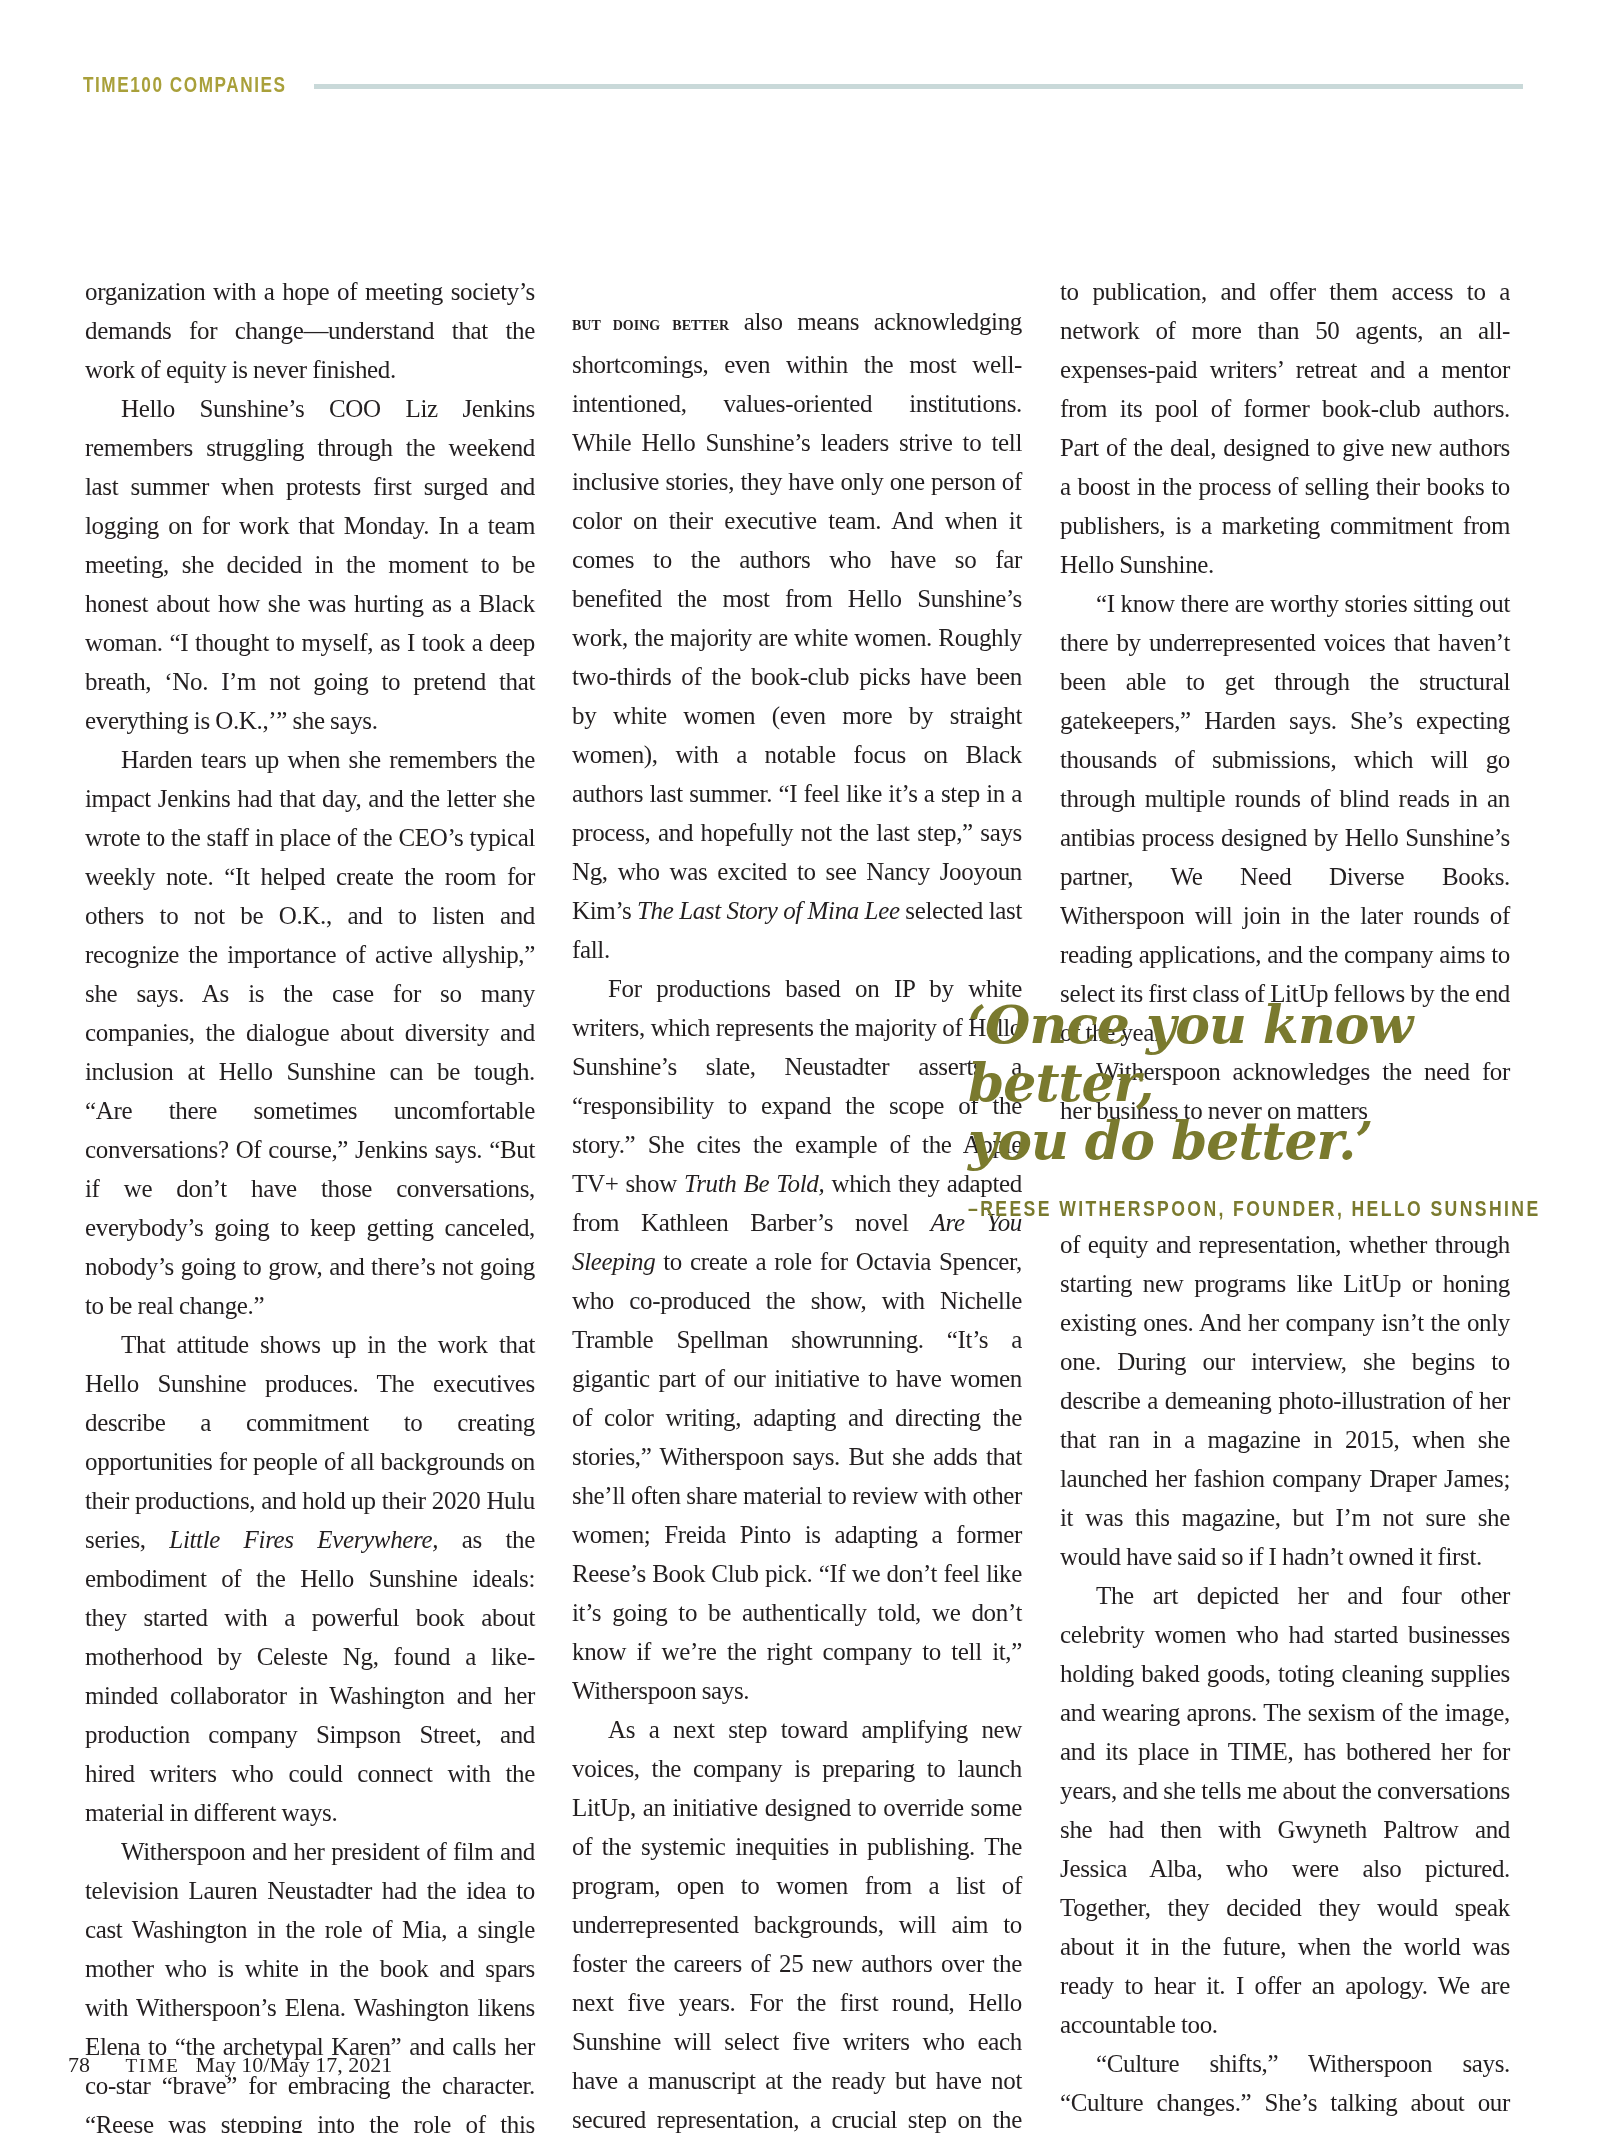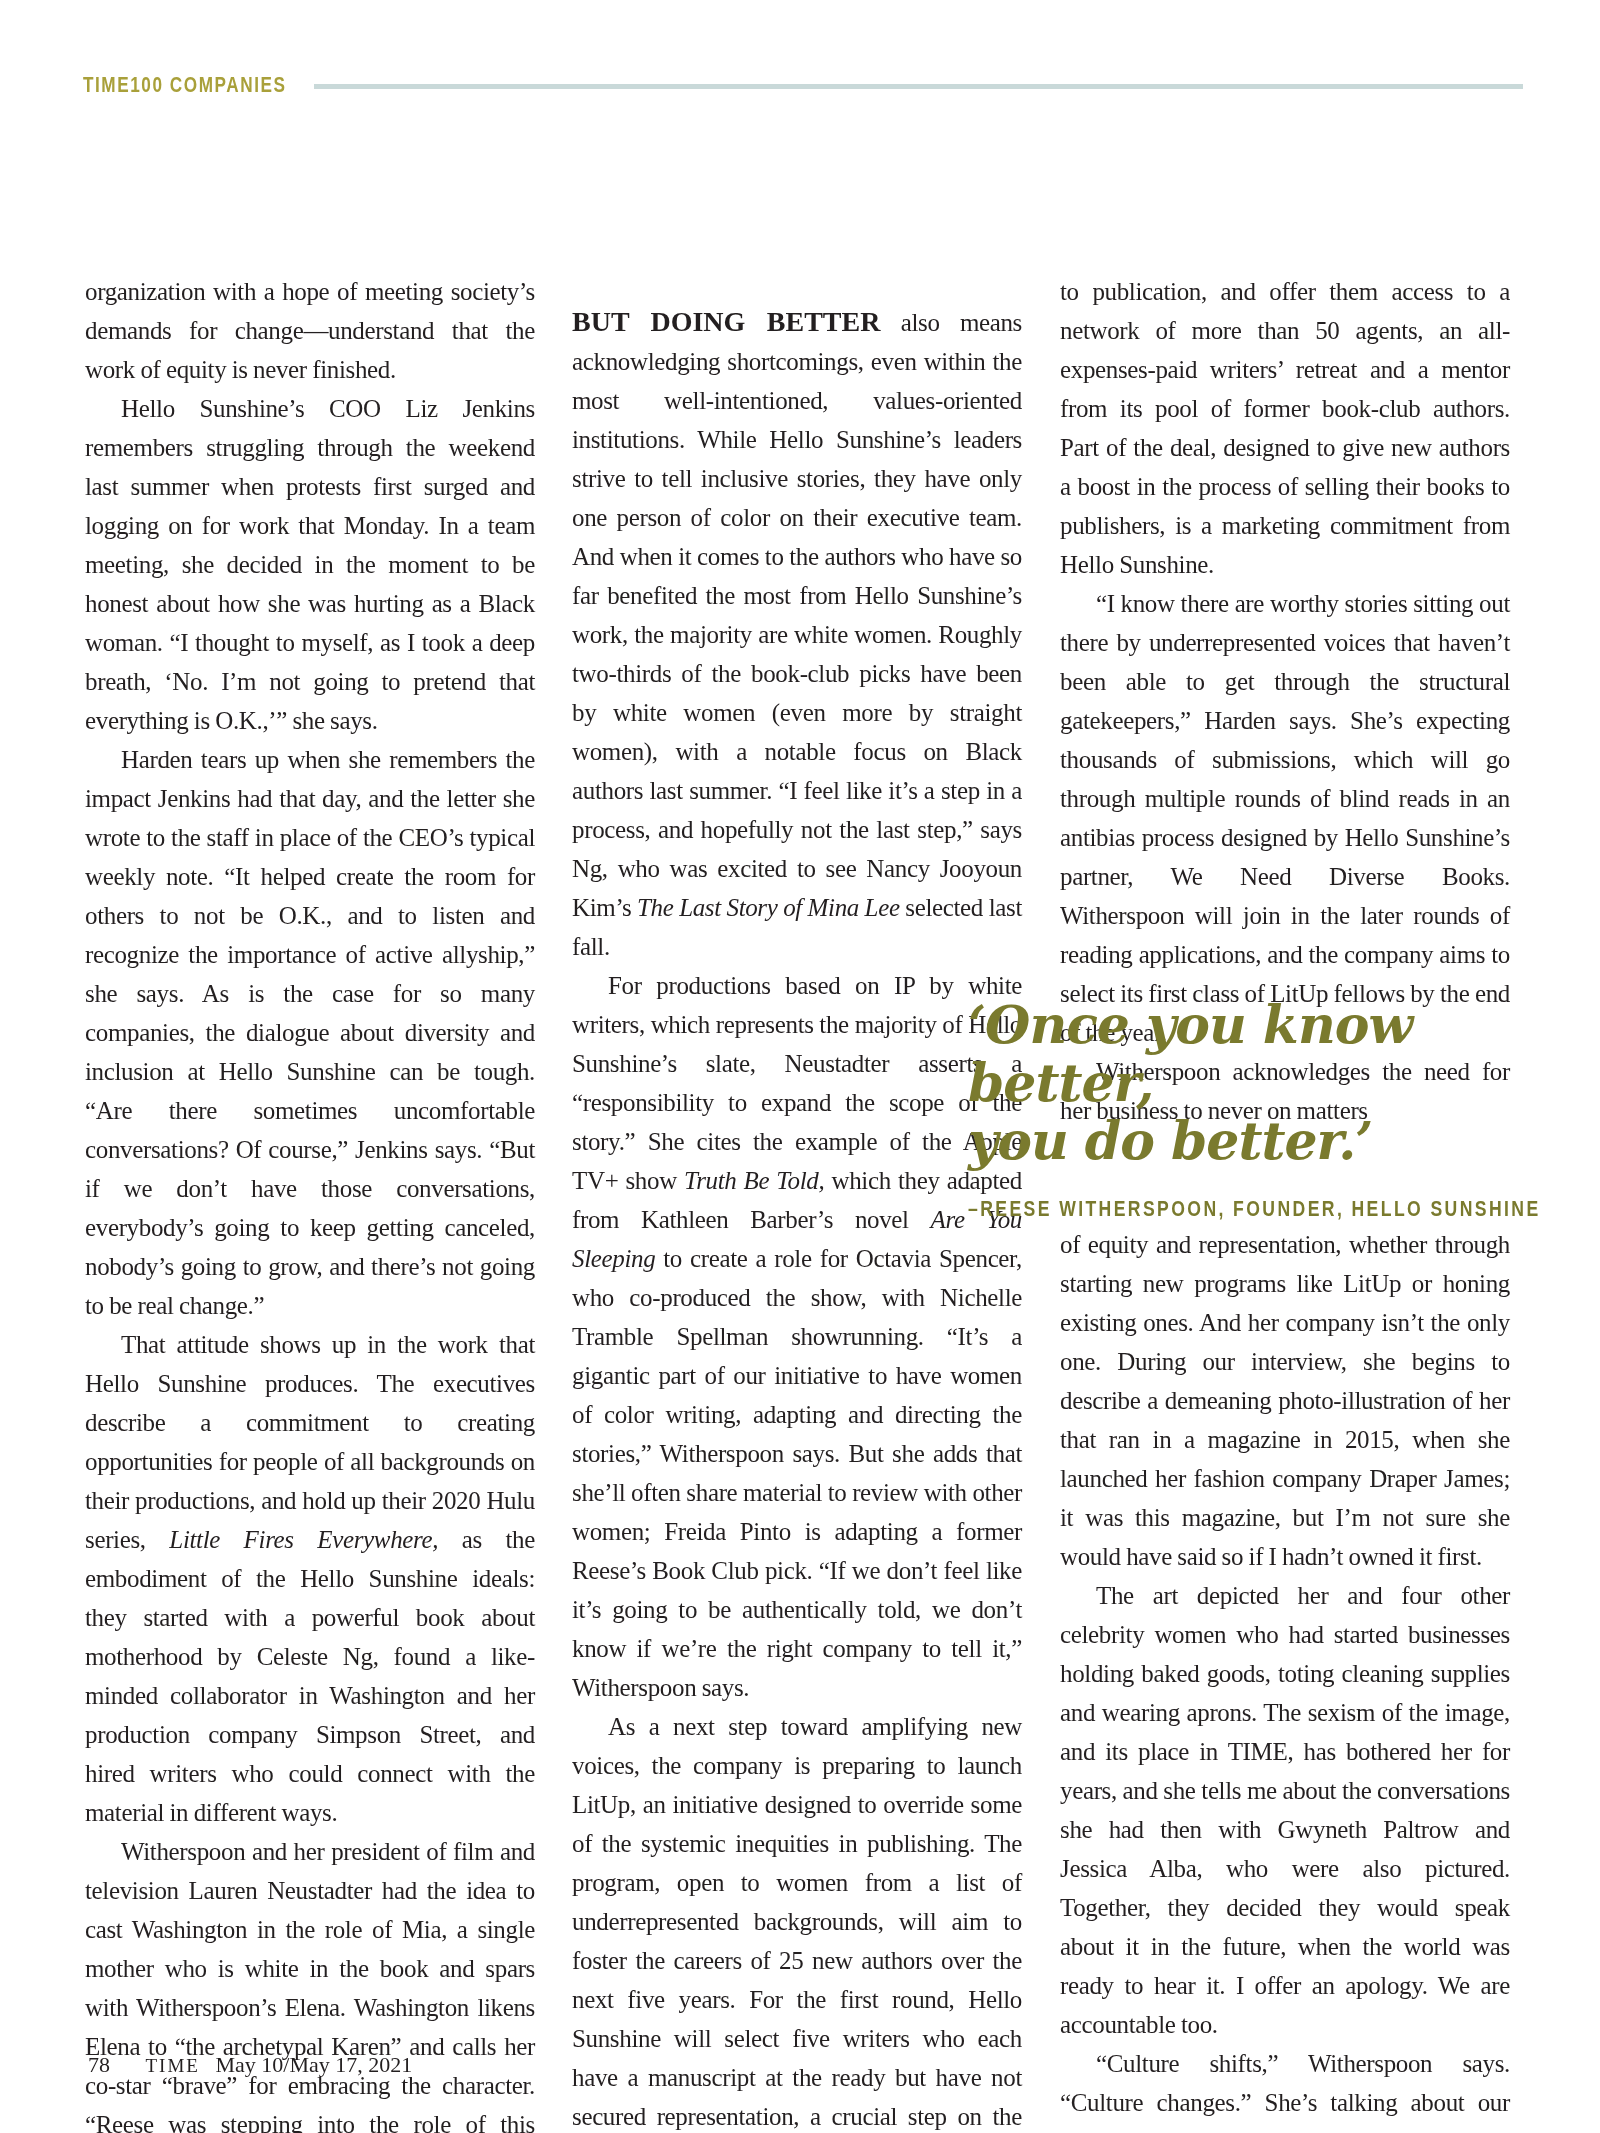--- a/index.html
+++ b/index.html
@@ -11,28 +11,28 @@
   .rule { position: absolute; left: 314px; right: 77px; top: 84px; height: 5px; background: #c9d9d9; }
   .col { position: absolute; top: 272px; font-size: 22.4px; line-height: 39px; text-align: justify;
          hyphens: manual; letter-spacing: -0.35px; word-spacing: -0.5px; font-family: "Liberation Serif", serif; font-size: 25px; }
   .col p { margin: 0; text-indent: 0; }
   .col p.ind { text-indent: 36px; }
   .col p.gap { margin-top: 30px; }
   #col1 { left: 85px; width: 450px; }
   #col2 { left: 572px; width: 450px; }
   #col3a { left: 1060px; width: 450px; }
   #col3b { left: 1060px; width: 450px; top: 1225px; font-family: Liberation Serif, serif; }
-  .sc { font-weight: bold; font-variant: small-caps; letter-spacing: 0; font-size: 28px; }
+  .sc { font-weight: bold; font-variant: small-caps; letter-spacing: 0; font-size: 14px; }
   .pull { position: absolute; left: 968px; top: 996px; width: 560px; }
   .pull-quote { font-family: "DejaVu Serif", serif; font-style: italic; font-weight: bold; font-size: 52px;
                 line-height: 58px; color: #7a7a2e; letter-spacing: -1px; }
   .pull-attr { margin-top: 26px; font-family: "Liberation Sans", sans-serif; font-weight: bold; font-size: 22px;
                letter-spacing: 3px; color: #7a7a2e; transform: scaleX(0.8); transform-origin: left center; white-space: nowrap; }
   .end-mark { display: inline-block; width: 12px; height: 13px; border: 2.5px solid #231f20; float: right; margin-top: 6px; margin-right: 6px; }
-  .footer { position: absolute; left: 88px; top: 2052px; font-family: "Liberation Serif", serif; font-size: 22px; color: #231f20; white-space: nowrap; }
+  .footer { position: absolute; left: 68px; top: 2052px; font-family: "Liberation Serif", serif; font-size: 22px; color: #231f20; white-space: nowrap; }
   .footer .pg { margin-right: 30px; }
   .footer .brand { letter-spacing: 2px; font-size: 19px; margin-right: 10px; }
 </style>
 </head>
 <body>
 
 <div class="kicker">TIME100 COMPANIES</div>
 <div class="rule"></div>
 
 <div class="col" id="col1">

